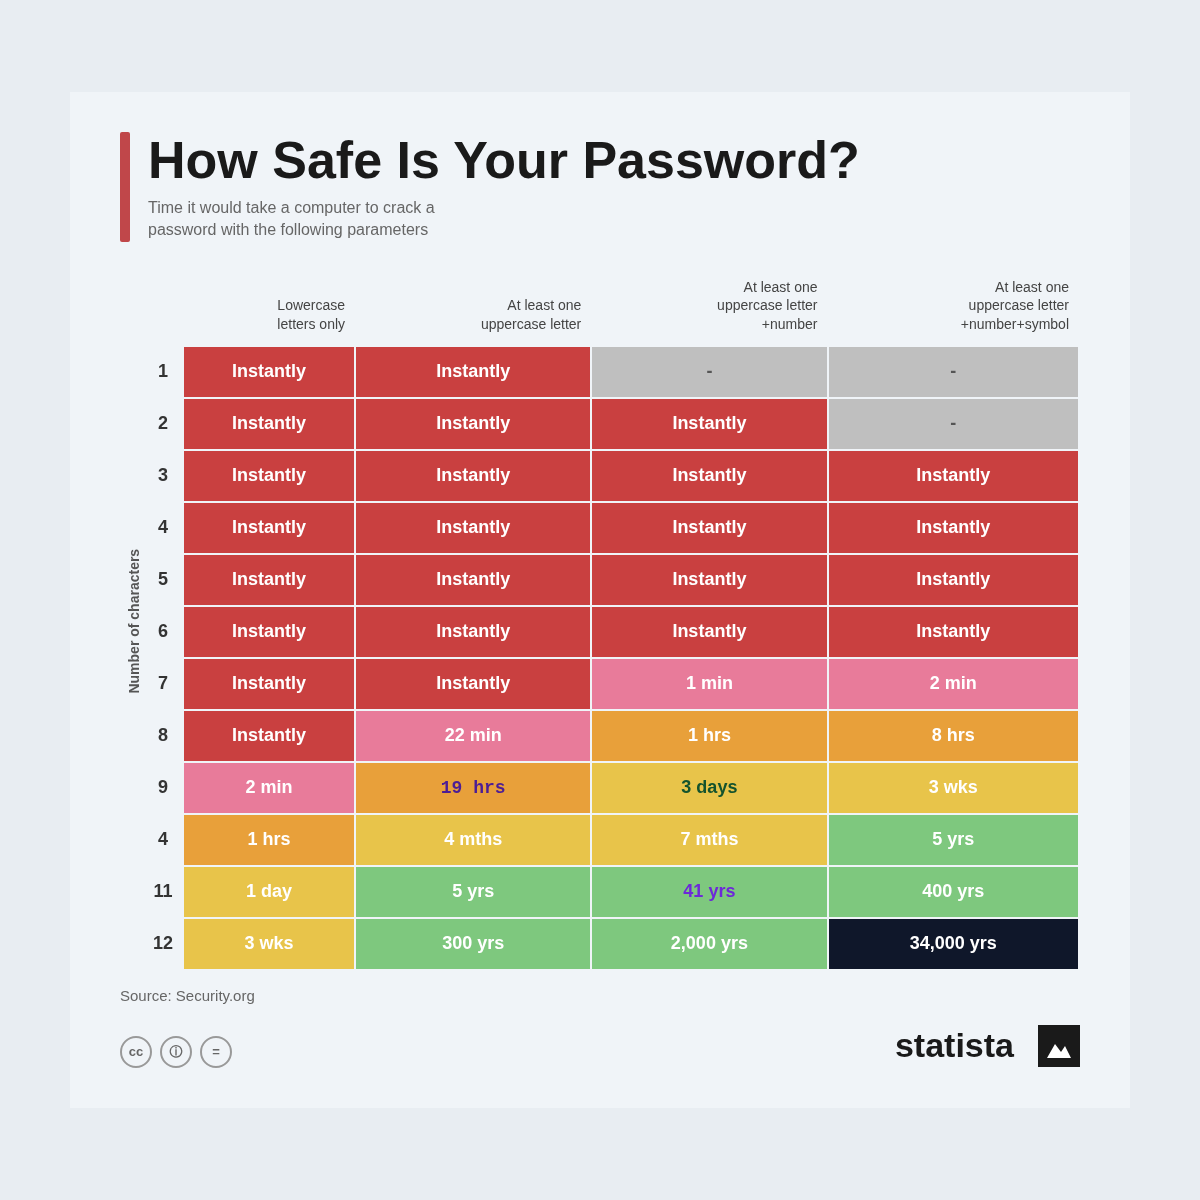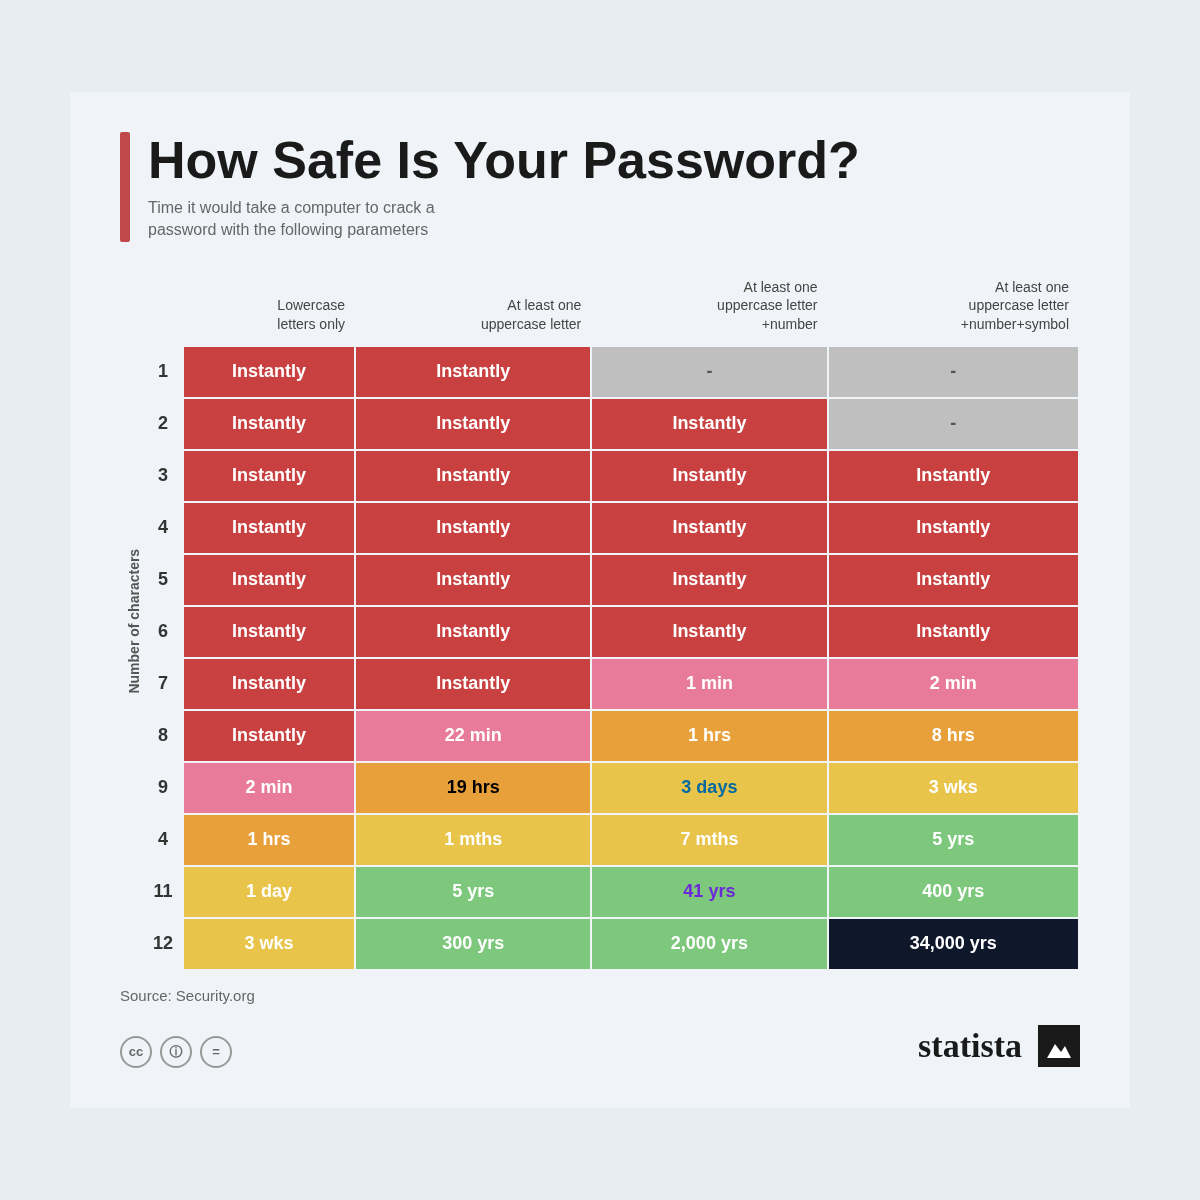--- a/index.html
+++ b/index.html
@@ -106,22 +106,21 @@
       align-items: center;
       justify-content: space-between;
     }
     .source-text {
       font-size: 15px;
       color: #666;
     }
     .statista-logo {
       display: flex;
       align-items: center;
-      gap: 16px;
-      font-family: Liberation Serif, serif;
+      gap: 24px;
     }
     .statista-logo span {
       font-size: 34px;
       font-weight: 700;
       color: #1a1a1a;
     }
     .statista-icon {
       width: 42px;
       height: 42px;
       background: #1a1a1a;
@@ -312,39 +311,39 @@
                 <div class="cell-inner">8 hrs</div>
               </td>
             </tr>
             <tr>
               <td style="background: transparent; color: rgb(51, 51, 51);">
                 <div class="cell-inner">9</div>
               </td>
               <td style="background: rgb(232, 123, 154); color: rgb(255, 255, 255);">
                 <div class="cell-inner">2 min</div>
               </td>
-              <td style="background: rgb(232, 160, 58); color: #000000;">
+              <td style="background: rgb(232, 160, 58); color: #4c1d95; font-family: Liberation Mono, monospace;">
                 <div class="cell-inner">19 hrs</div>
               </td>
-              <td style="background: rgb(232, 196, 74); color: #0369a1;">
+              <td style="background: rgb(232, 196, 74); color: #14532d;">
                 <div class="cell-inner">3 days</div>
               </td>
               <td style="background: rgb(232, 196, 74); color: rgb(255, 255, 255);">
                 <div class="cell-inner">3 wks</div>
               </td>
             </tr>
             <tr>
               <td style="background: transparent; color: rgb(51, 51, 51);">
                 <div class="cell-inner">4</div>
               </td>
               <td style="background: rgb(232, 160, 58); color: rgb(255, 255, 255);">
                 <div class="cell-inner">1 hrs</div>
               </td>
               <td style="background: rgb(232, 196, 74); color: rgb(255, 255, 255);">
-                <div class="cell-inner">1 mths</div>
+                <div class="cell-inner">4 mths</div>
               </td>
               <td style="background: rgb(232, 196, 74); color: rgb(255, 255, 255);">
                 <div class="cell-inner">7 mths</div>
               </td>
               <td style="background: rgb(126, 200, 126); color: rgb(255, 255, 255);">
                 <div class="cell-inner">5 yrs</div>
               </td>
             </tr>
             <tr>
               <td style="background: transparent; color: rgb(51, 51, 51);">

